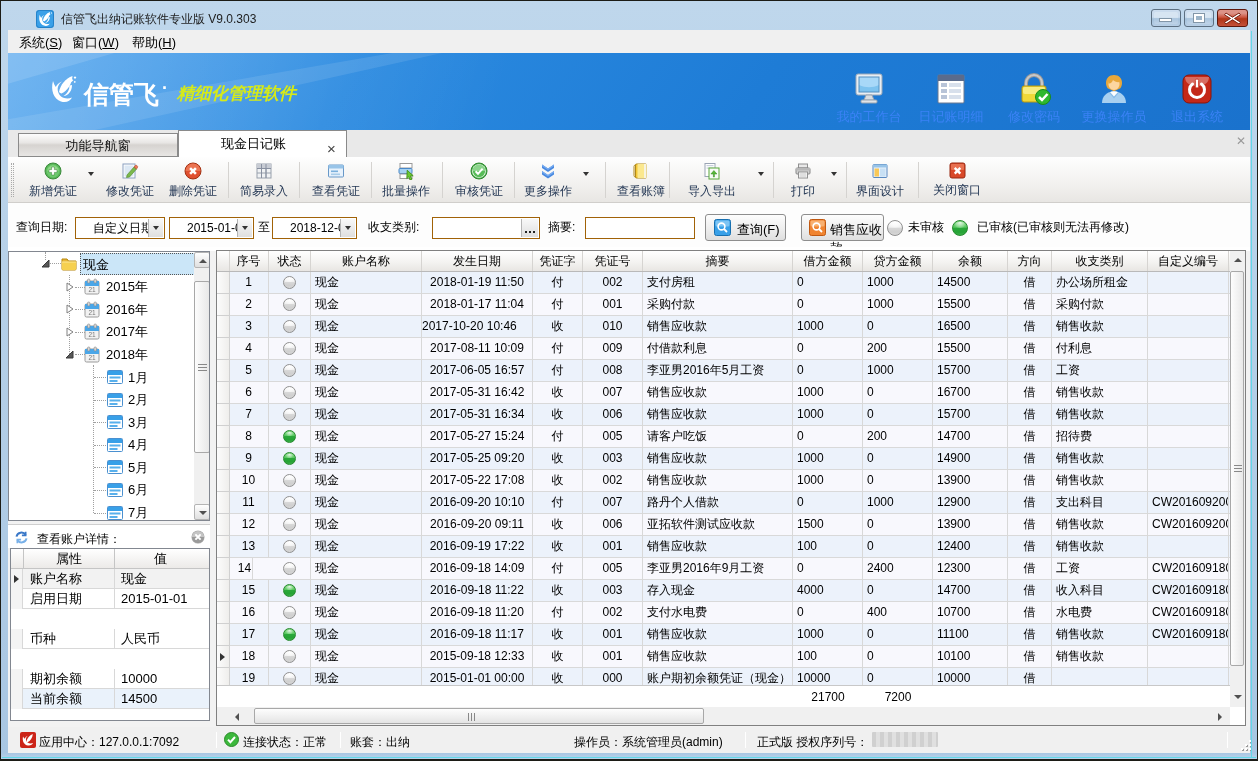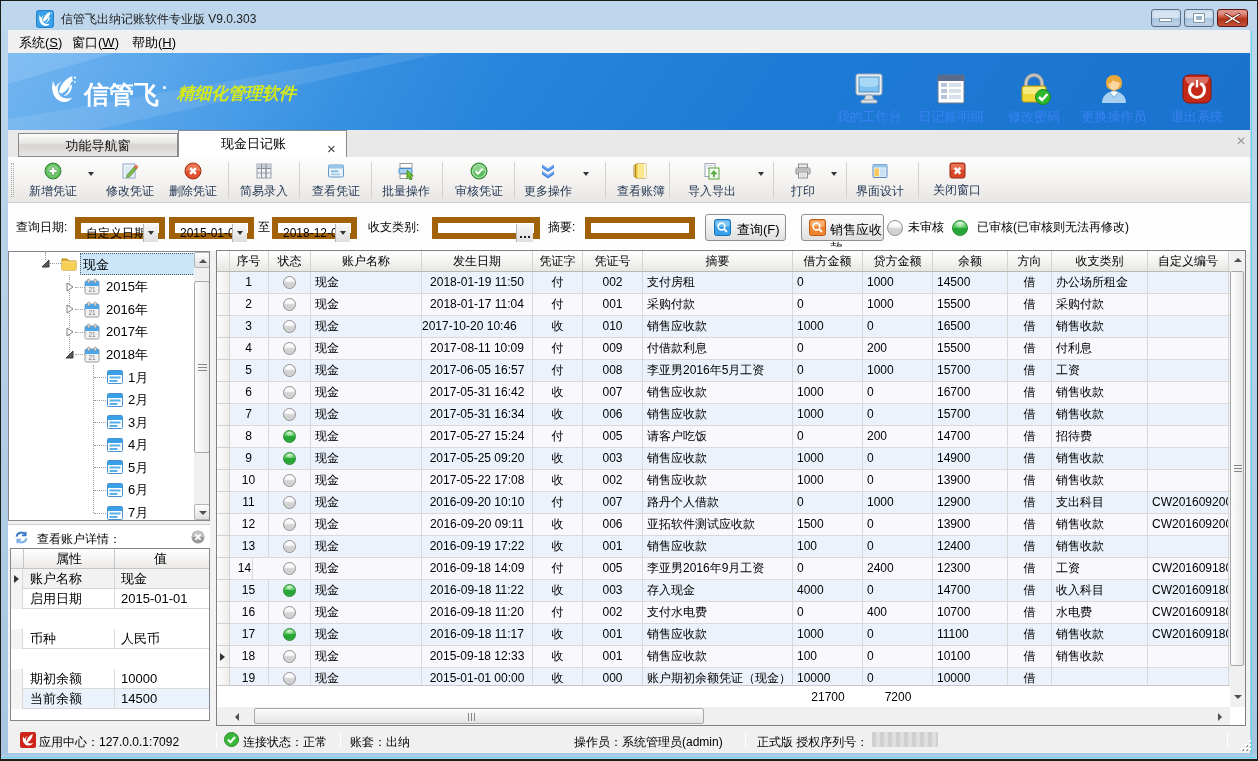--- a/index.html
+++ b/index.html
@@ -33,21 +33,21 @@
 
 #toolbar{position:absolute;top:157px;left:8px;width:1242px;height:46px;background:linear-gradient(180deg,#fefefe,#f2f1ef 60%,#e8e6e3);border-bottom:1px solid #d0cecb;}
 .tbtn{position:absolute;top:3px;height:40px;text-align:center;font-size:12px;color:#1e3250;}
 .tbtn svg{display:block;margin:2px auto 3px auto;}
 .tsep{position:absolute;top:5px;width:1px;height:36px;background:#d5d3d0;}
 .tarrow{position:absolute;top:18px;width:0;height:0;border-left:3px solid transparent;border-right:3px solid transparent;border-top:4px solid #333;}
 #tgrip{position:absolute;left:3px;top:6px;width:3px;height:34px;border-left:1px dotted #aaa;border-right:1px dotted #aaa;}
 
 #filterbar{position:absolute;top:203px;left:8px;width:1242px;height:44px;background:#fdfdfd;font-size:12px;color:#000;}
 .flabel{position:absolute;top:16px;}
-.fcombo{position:absolute;top:10px;height:22px;border:6px solid #a16207;background:#fff;font-size:12px;line-height:20px;padding-left:5px;}
+.fcombo{position:absolute;top:10px;height:22px;border:1px solid #a16207;background:#fff;font-size:12px;line-height:20px;padding-left:17px;}
 .da{position:absolute;right:1px;top:1px;width:15px;height:18px;background:linear-gradient(180deg,#f8f8f8,#dfdfdf);border-left:1px solid #b5b5b5;}
 .da:after{content:"";position:absolute;left:4px;top:7px;border-left:3.5px solid transparent;border-right:3.5px solid transparent;border-top:4px solid #333;}
 .fbtn{position:absolute;top:8px;height:27px;border:1px solid #8e8e8e;border-radius:3px;background:linear-gradient(180deg,#fdfdfd,#eeeeee 55%,#dfdfdf);font-size:13px;color:#000;}
 .sphere{position:absolute;width:14px;height:14px;border-radius:50%;}
 .sph-gray{background:linear-gradient(180deg,#ffffff 0%,#f0f0f0 45%,#d8d8d8 50%,#cfcfcf 80%,#dadada 100%);border:1px solid #909090;}
 .sph-gray:after{content:"";position:absolute;left:14%;top:5%;width:72%;height:45%;border-radius:50%;background:radial-gradient(ellipse at 50% 0%,rgba(255,255,255,0.95),rgba(255,255,255,0.1) 80%);}
 .sph-green{background:linear-gradient(180deg,#8fdc8f 0%,#56c85e 45%,#2aa83a 50%,#25a335 80%,#3db14a 100%);border:1px solid #268a2e;}
 .sph-green:after{content:"";position:absolute;left:14%;top:5%;width:72%;height:45%;border-radius:50%;background:radial-gradient(ellipse at 50% 0%,rgba(255,255,255,0.85),rgba(255,255,255,0.05) 85%);}
 
 #treebox{position:absolute;top:251px;left:8px;width:202px;height:270px;background:#fff;border:1px solid #828790;overflow:hidden;font-size:13px;}

